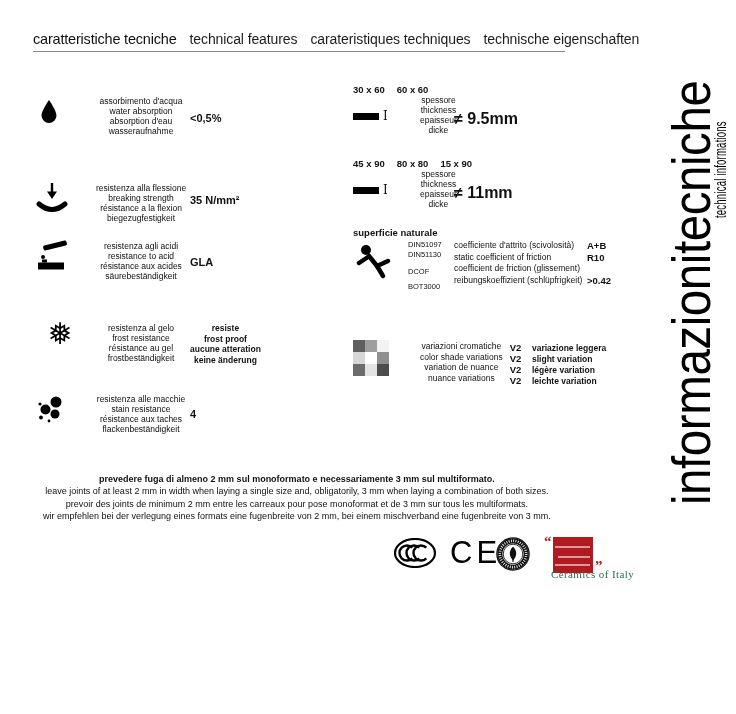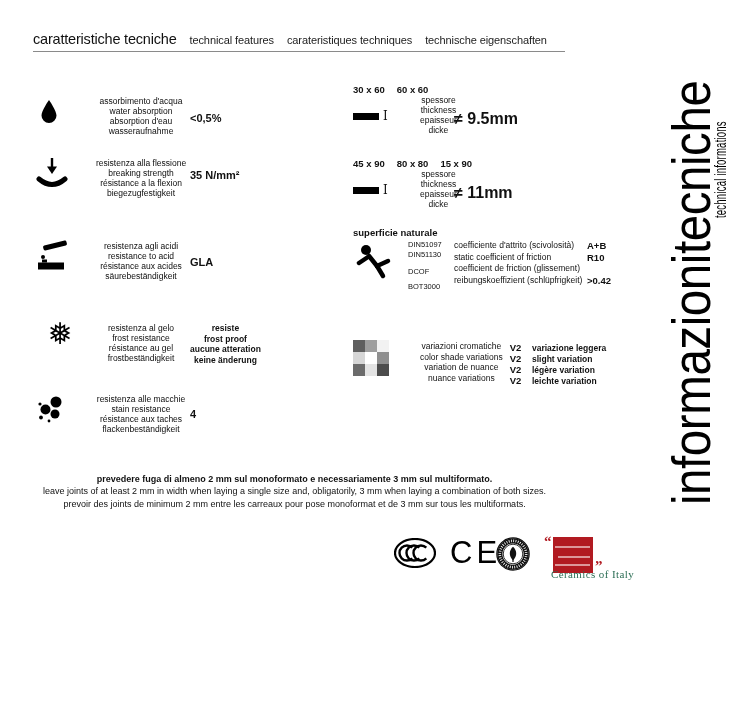--- a/index.html
+++ b/index.html
@@ -2,21 +2,21 @@
 <html><head>
 <meta charset="utf-8">
 <style>
   html,body{margin:0;padding:0;background:#fff;}
   .page{position:relative;width:736px;height:714px;background:#fff;overflow:hidden;
         font-family:"Liberation Sans", sans-serif;color:#111;text-align:center;}
 
   
   .header{position:absolute;left:33px;top:31px;display:flex;align-items:baseline;gap:13px;white-space:nowrap;}
   .header .title{font-size:14.5px;font-weight:500;letter-spacing:-0.2px;}
-  .header .sub{font-size:11px;color:#1c1c1c;letter-spacing:-0.1px;}
+  .header .sub{font-size:14px;color:#1c1c1c;letter-spacing:-0.1px;}
   .rule{position:absolute;left:33px;top:51px;width:532px;border-top:1px solid #8a8a8a;}
 
   
   .prop{position:absolute;left:36px;width:310px;height:56px;}
   .picon{position:absolute;left:0;top:0;width:46px;}
   .labels{position:absolute;left:46px;top:2px;width:118px;font-size:8.5px;line-height:10px;color:#0d0d0d;}
   .value{position:absolute;left:154px;top:2px;font-weight:bold;font-size:11px;white-space:nowrap;}
   .vlines{position:absolute;left:154px;top:2px;font-weight:bold;font-size:8.5px;line-height:10.5px;white-space:nowrap;}
   .snow{font-size:30px;line-height:30px;color:#000;display:block;margin-top:-2px;}
 
@@ -89,21 +89,21 @@
     </div>
     <div class="labels">
       <div>assorbimento d'acqua</div>
       <div>water absorption</div>
       <div>absorption d'eau</div>
       <div>wasseraufnahme</div>
     </div>
     <div class="value" style="top:18px">&lt;0,5%</div>
   </div>
 
-  <div class="prop" style="top:156px">
+  <div class="prop" style="top:181px">
     <div class="picon" style="top:1px;left:0px">
       <svg width="32" height="34" viewBox="0 0 32 34">
         <line x1="16" y1="1" x2="16" y2="12" stroke="#000" stroke-width="2.4"></line>
         <path d="M11 9.5 L16 17 L21 9.5 Z" fill="#000"></path>
         <path d="M3 22 Q16 33 29 22" stroke="#000" stroke-width="5" fill="none" stroke-linecap="round"></path>
       </svg>
     </div>
     <div class="labels">
       <div>resistenza alla flessione</div>
       <div>breaking strength</div>
@@ -267,20 +267,21 @@
         <span class="v2code">V2</span>
         <span class="v2text">leichte variation</span>
       </div>
     </div>
   </div>
 
   <div class="notes">
     <div class="n0">prevedere fuga di almeno 2 mm sul monoformato e necessariamente 3 mm sul multiformato.</div>
     <div>leave joints of at least 2 mm in width when laying a single size and, obligatorily, 3 mm when laying a combination of both sizes.</div>
     <div>prevoir des joints de minimum 2 mm entre les carreaux pour pose monoformat et de 3 mm sur tous les multiformats.</div>
+    <div>wir empfehlen bei der verlegung eines formats eine fugenbreite von 2 mm, bei einem mischverband eine fugenbreite von 3 mm.</div>
   </div>
 
   <div style="position:absolute;left:394px;top:538px">
     <svg width="42" height="30" viewBox="0 0 42 30">
       <ellipse cx="21" cy="15" rx="20" ry="14" fill="none" stroke="#000" stroke-width="2.2"></ellipse>
       <path d="M18.3 9.7 A 7.5 7.5 0 1 0 18.3 20.3" fill="none" stroke="#000" stroke-width="2.4"></path>
       <path d="M25.3 9.7 A 7.5 7.5 0 1 0 25.3 20.3" fill="none" stroke="#000" stroke-width="2.4"></path>
       <path d="M32.3 9.7 A 7.5 7.5 0 1 0 32.3 20.3" fill="none" stroke="#000" stroke-width="2.4"></path>
     </svg>
   </div>

